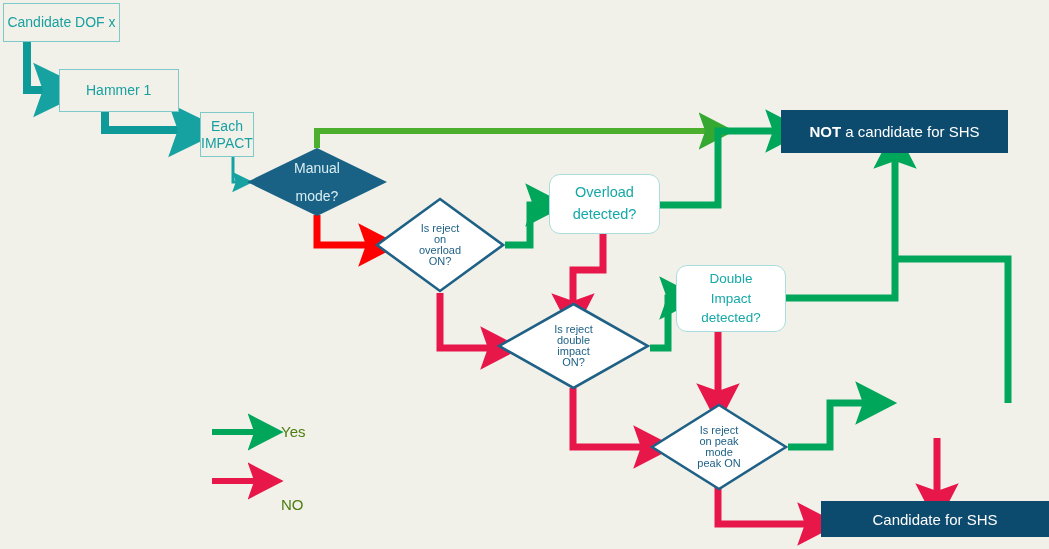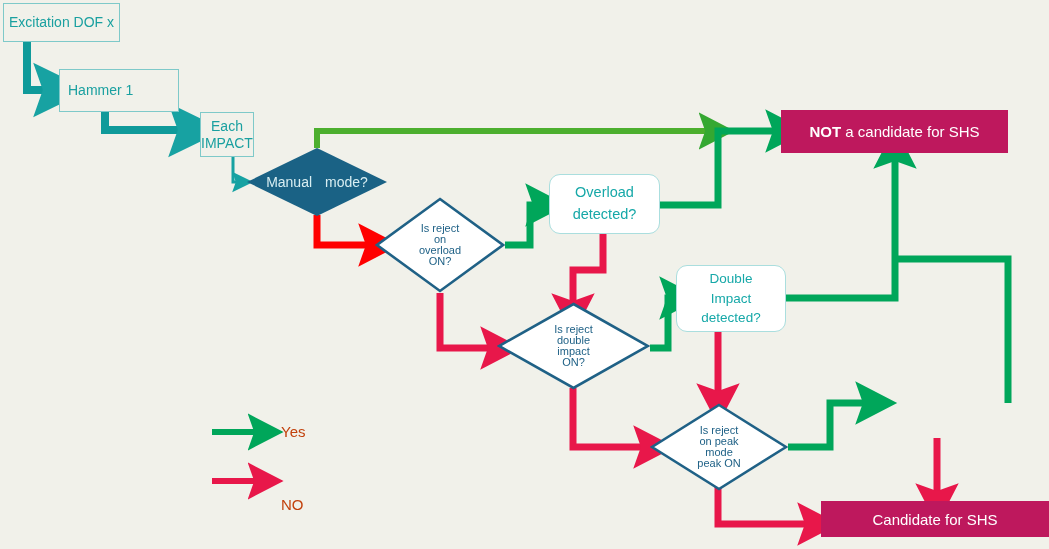--- a/index.html
+++ b/index.html
@@ -40,21 +40,21 @@
   .box-round{
     background:#ffffff;
     border:1.5px solid #aadede;
     border-radius:11px;
     color:#16a8a8;
     font-size:14.5px;
     line-height:1.5;
   }
   
   .box-teal{
-    background:#be185d;
+    background:#0c4a6e;
     color:#ffffff;
     font-size:15px;
     border:none;
   }
   .box-teal b{font-weight:bold;}
   
   .diamond{
     position:absolute;
     z-index:3;
   }
@@ -66,21 +66,21 @@
     justify-content:center;
     text-align:center;
     line-height:1.02;
     z-index:4;
     pointer-events:none;
   }
   .diamond.dark .dlabel{color:#d8eef2;font-size:14px;}
   .diamond.light .dlabel{color:#1f6186;font-size:11px;}
   .legend-label{
     position:absolute;
-    color:#c2410c;
+    color:#4d7c0f;
     font-size:15px;
     z-index:3;
   }
 </style>
 </head>
 <body>
 
 <div id="stage">
 
   <svg id="wires" viewBox="0 0 1049 549">
@@ -134,37 +134,37 @@
 
     <path d="M1008,403 L1008,259 L895,259" fill="none" stroke="#00a65a" stroke-width="7"></path>
 
     <path d="M937,438 L937,500" fill="none" stroke="#e8174a" stroke-width="7" marker-end="url(#ah-red)"></path>
 
     <path d="M212,432 L262,432" fill="none" stroke="#00a65a" stroke-width="6" marker-end="url(#ah-green)"></path>
     <path d="M212,481 L262,481" fill="none" stroke="#e8174a" stroke-width="6" marker-end="url(#ah-red)"></path>
   </svg>
 
   <div class="node box-plain" style="left:3px;top:3px;width:117px;height:39px;">
-    <span>Excitation DOF x</span>
-  </div>
-
-  <div class="node box-plain" style="left:59px;top:69px;width:120px;height:43px;justify-content:flex-start;padding-left:8px;">
+    <span>Candidate DOF x</span>
+  </div>
+
+  <div class="node box-plain" style="left:59px;top:69px;width:120px;height:43px;justify-content:flex-start;padding-left:26px;">
     <span>Hammer 1</span>
   </div>
 
   <div class="node box-plain" style="left:200px;top:112px;width:54px;height:45px;flex-direction:column;">
     <span>Each</span>
     <span>IMPACT</span>
   </div>
 
   <div class="diamond dark" style="left:247px;top:148px;width:140px;height:68px;">
     <svg width="140" height="68" viewBox="0 0 140 68" style="position:absolute;left:0;top:0;">
       <polygon points="70,0 140,34 70,68 0,34" fill="#1a6285"></polygon>
     </svg>
-    <div class="dlabel" style="flex-direction:row;gap:13px;">
+    <div class="dlabel" style="flex-direction:column;gap:13px;">
       <span>Manual</span>
       <span>mode?</span>
     </div>
   </div>
 
   <div class="diamond light" style="left:375px;top:197px;width:130px;height:96px;">
     <svg width="130" height="96" viewBox="0 0 130 96" style="position:absolute;left:0;top:0;">
       <polygon points="65,2 128,48 65,94 2,48" fill="#ffffff" stroke="#1f6186" stroke-width="2.6"></polygon>
     </svg>
     <div class="dlabel" style="flex-direction:column;">

